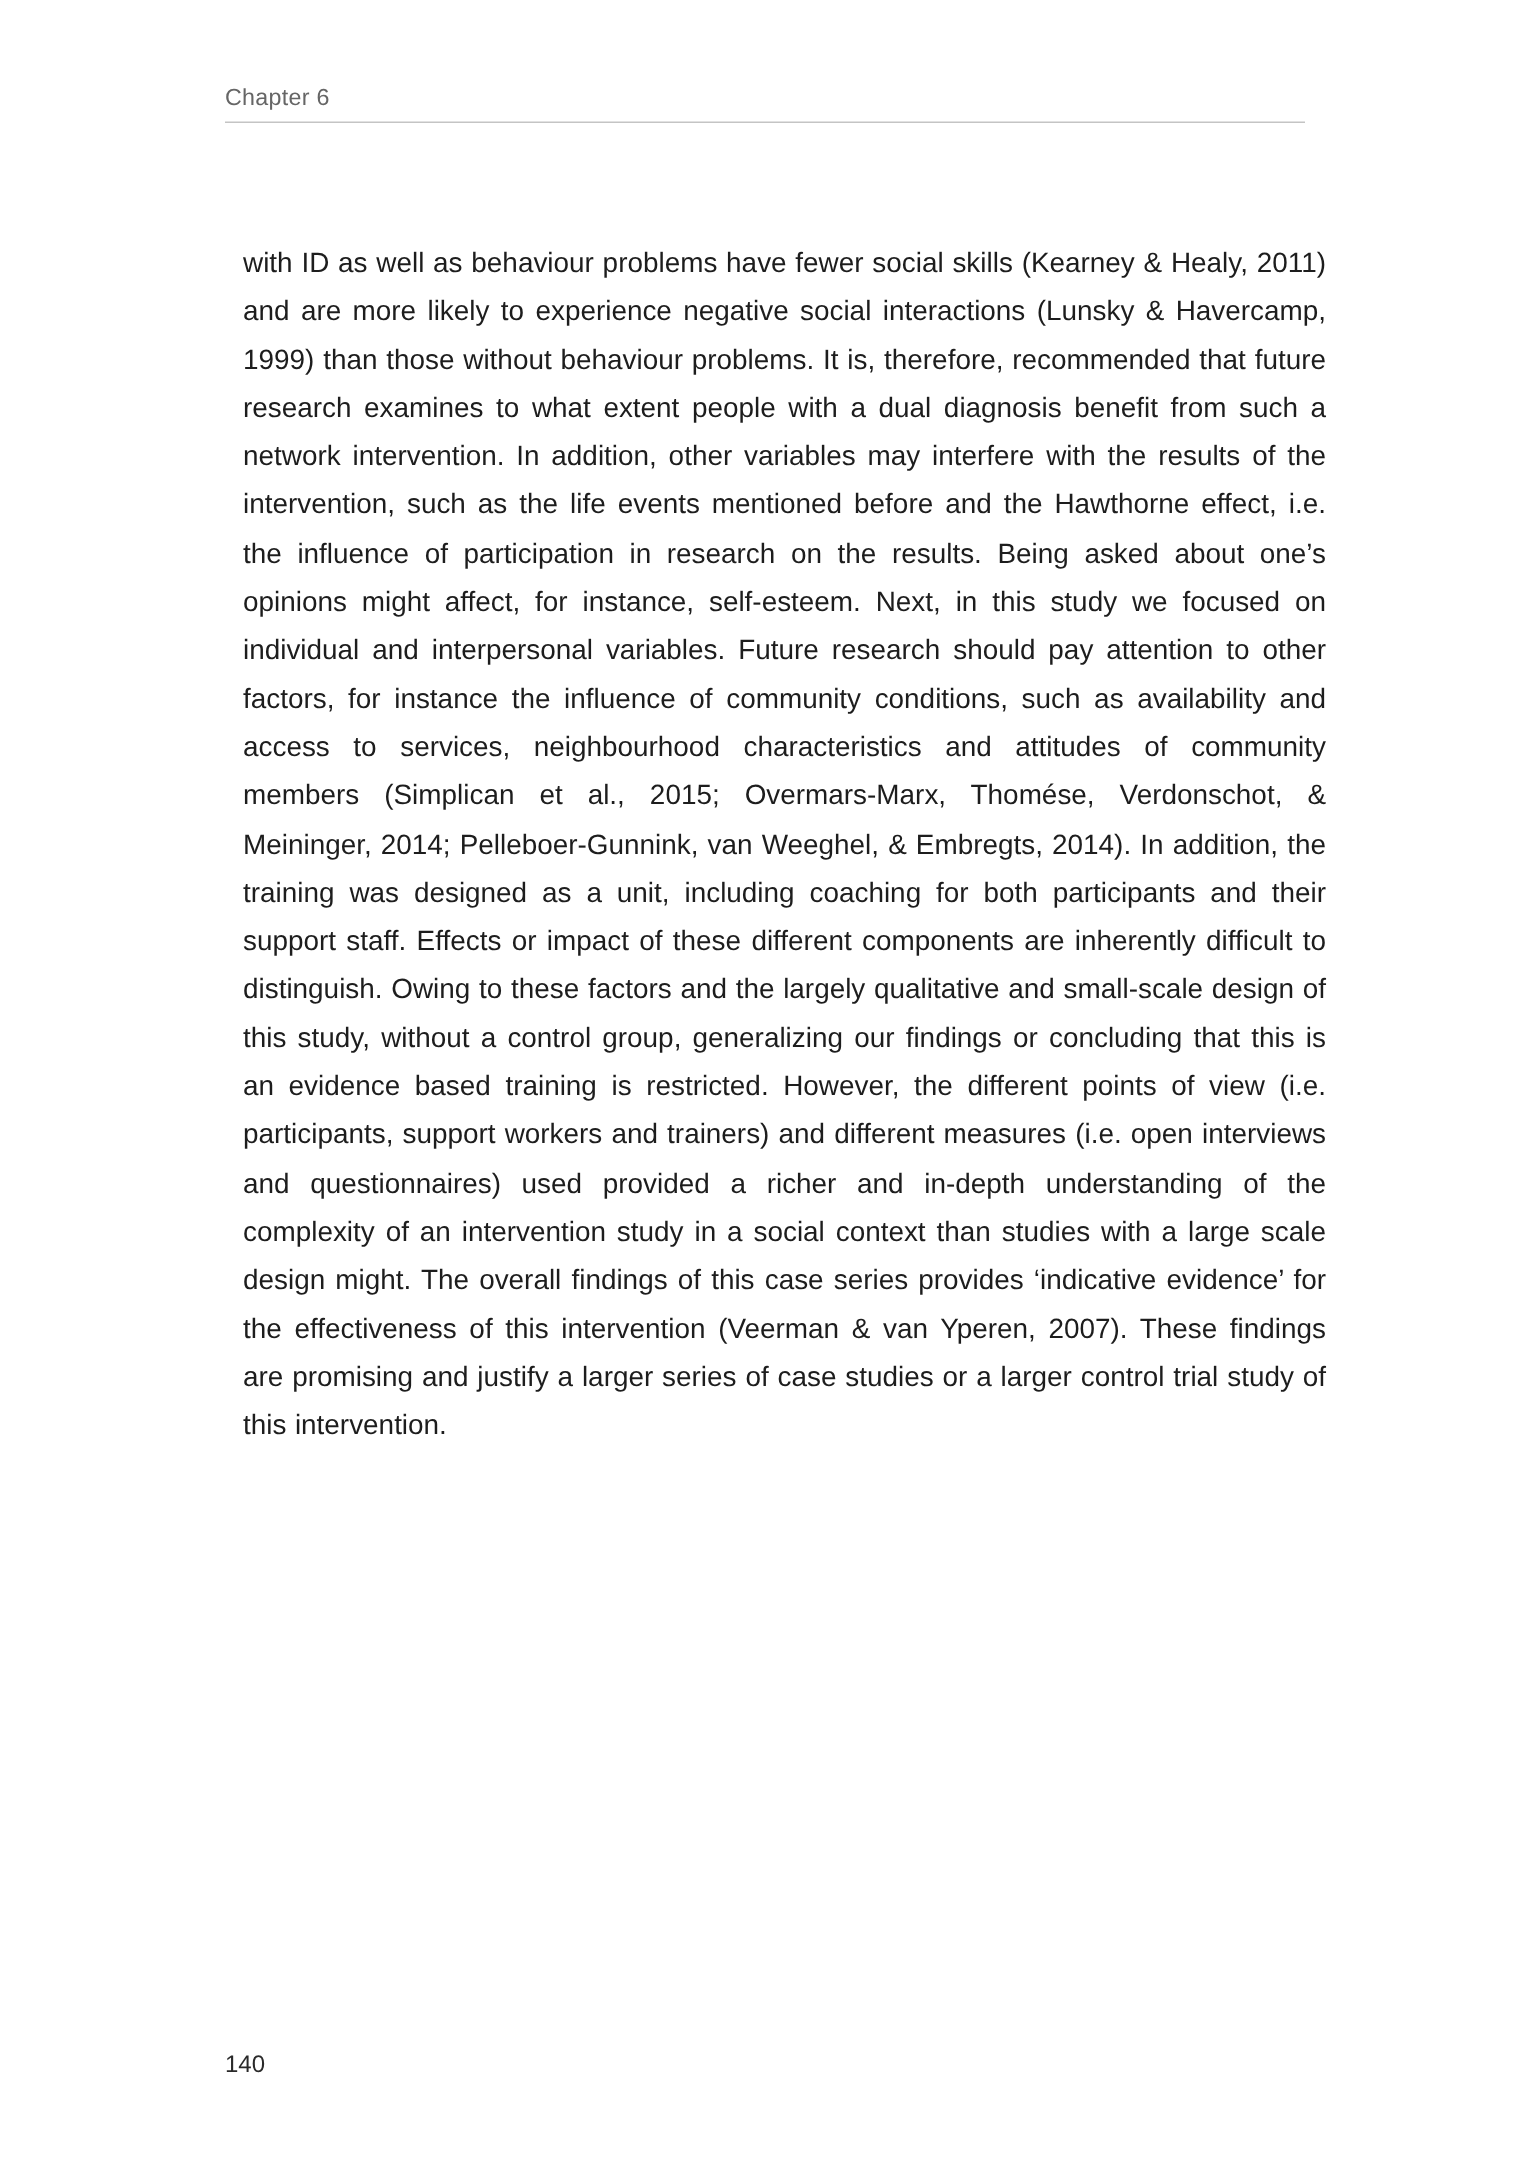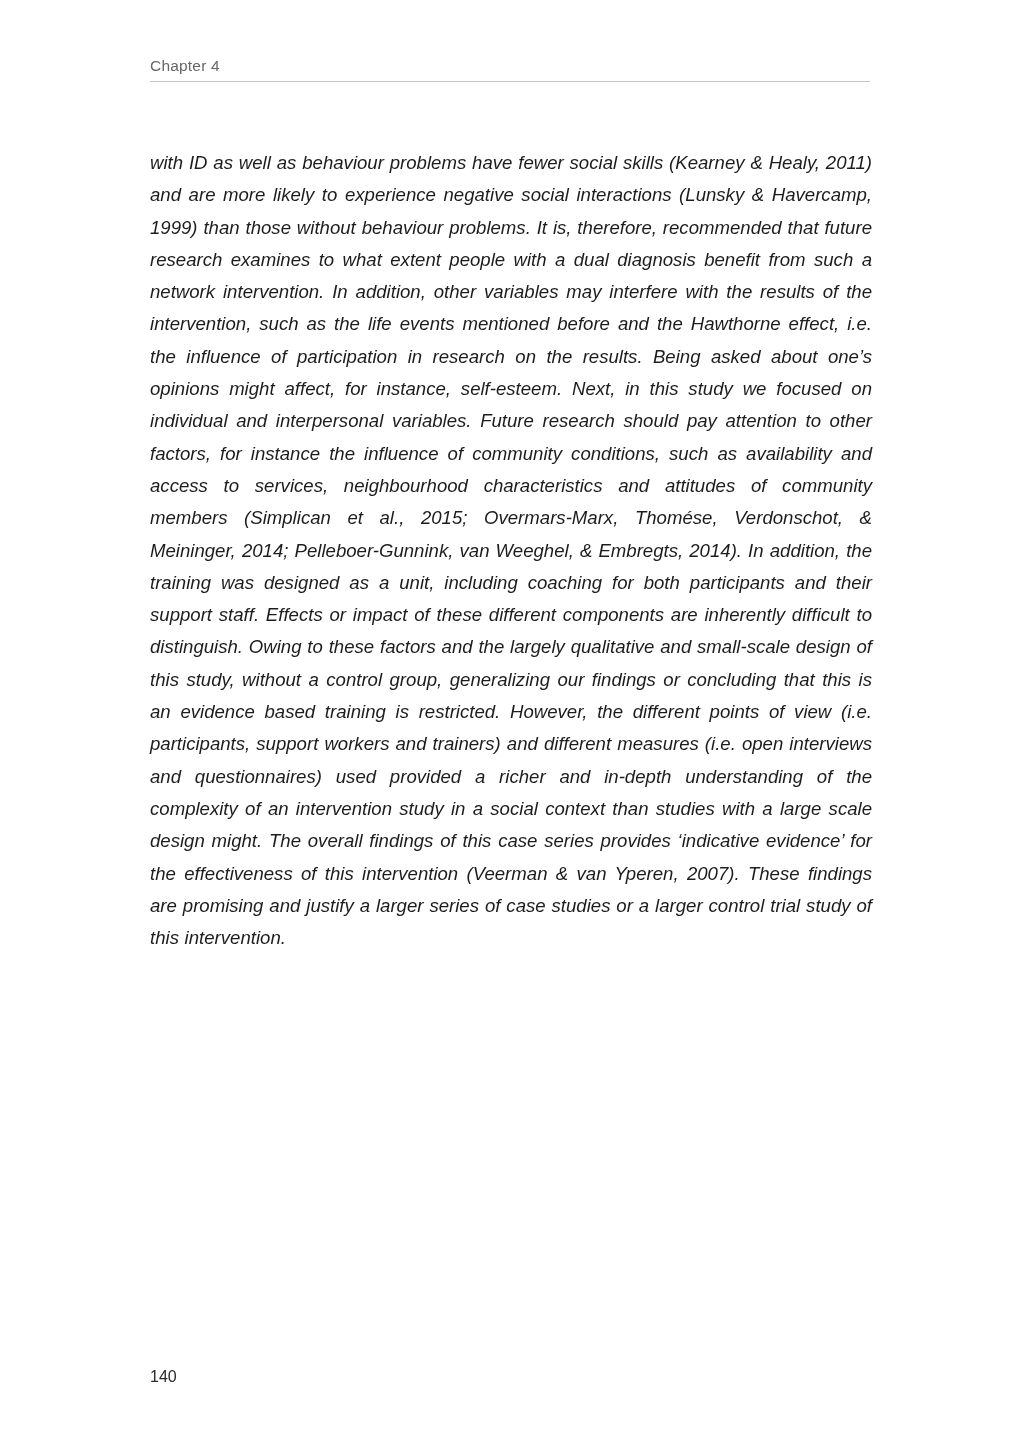--- a/index.html
+++ b/index.html
@@ -36,39 +36,38 @@
   .body-text {
     position: absolute;
     left: 150px;
     top: 147px;
     width: 722px;
     font-size: 18.6px;
     line-height: 32.3px;
     color: #1d1d1d;
     text-align: justify;
     text-align-last: left;
-    margin: 0;
+    margin: 12px;
     word-spacing: 0.5px;
-    font-style: italic;
   }
   .page-number {
     position: absolute;
     left: 150px;
     top: 1356px;
     font-size: 16px;
     color: #2a2a2a;
     margin-top: 12px;
   }
 </style>
 </head>
 <body>
 
 <div class="page">
 
-  <div class="chapter-header">Chapter 4</div>
+  <div class="chapter-header">Chapter 6</div>
 
   <hr class="header-rule">
 
   <p class="body-text">with ID as well as behaviour problems have fewer social skills (Kearney &amp; Healy, 2011) and are more likely to experience negative social interactions (Lunsky &amp; Havercamp, 1999) than those without behaviour problems. It is, therefore, recommended that future research examines to what extent people with a dual diagnosis benefit from such a network intervention. In addition, other variables may interfere with the results of the intervention, such as the life events mentioned before and the Hawthorne effect, i.e. the influence of participation in research on the results. Being asked about one’s opinions might affect, for instance, self-esteem. Next, in this study we focused on individual and interpersonal variables. Future research should pay attention to other factors, for instance the influence of community conditions, such as availability and access to services, neighbourhood characteristics and attitudes of community members (Simplican et al., 2015; Overmars-Marx, Thomése, Verdonschot, &amp; Meininger, 2014; Pelleboer-Gunnink, van Weeghel, &amp; Embregts, 2014). In addition, the training was designed as a unit, including coaching for both participants and their support staff. Effects or impact of these different components are inherently difficult to distinguish. Owing to these factors and the largely qualitative and small-scale design of this study, without a control group, generalizing our findings or concluding that this is an evidence based training is restricted. However, the different points of view (i.e. participants, support workers and trainers) and different measures (i.e. open interviews and questionnaires) used provided a richer and in-depth understanding of the complexity of an intervention study in a social context than studies with a large scale design might. The overall findings of this case series provides ‘indicative evidence’ for the effectiveness of this intervention (Veerman &amp; van Yperen, 2007). These findings are promising and justify a larger series of case studies or a larger control trial study of this intervention.</p>
 
   <div class="page-number">140</div>
 
 </div>
 
 </body></html>

